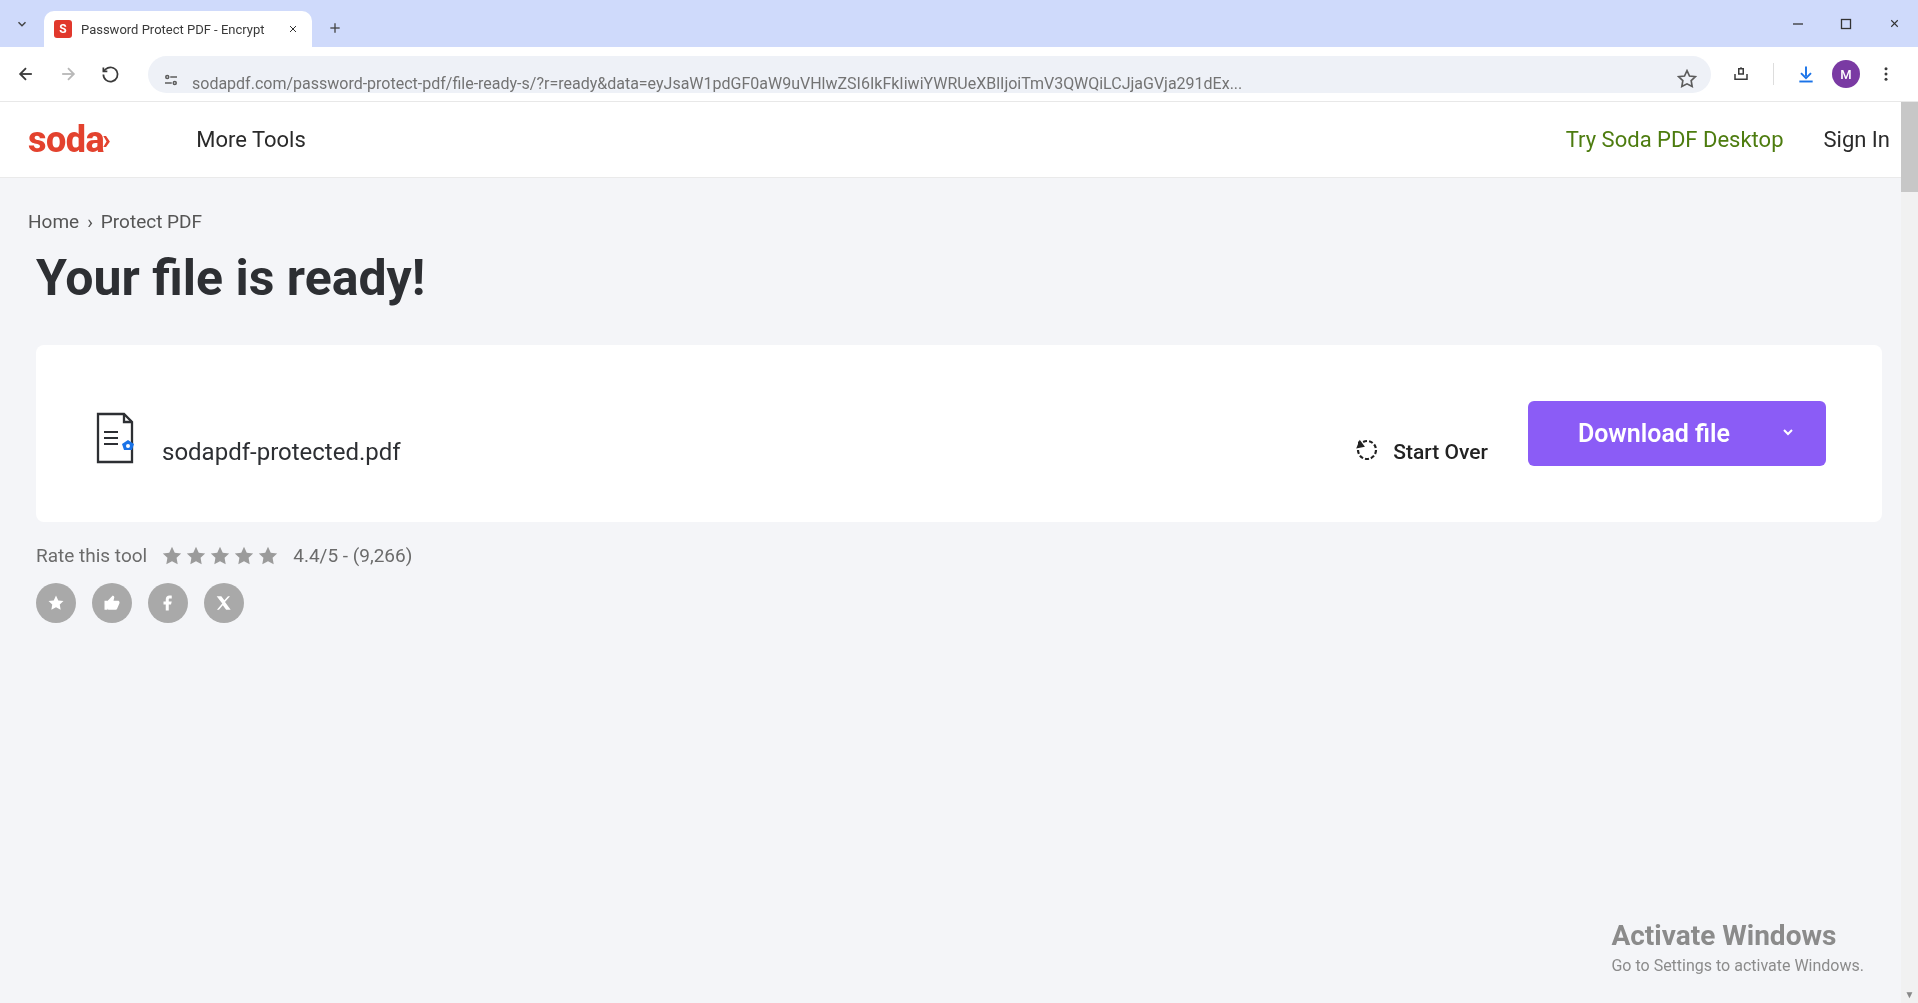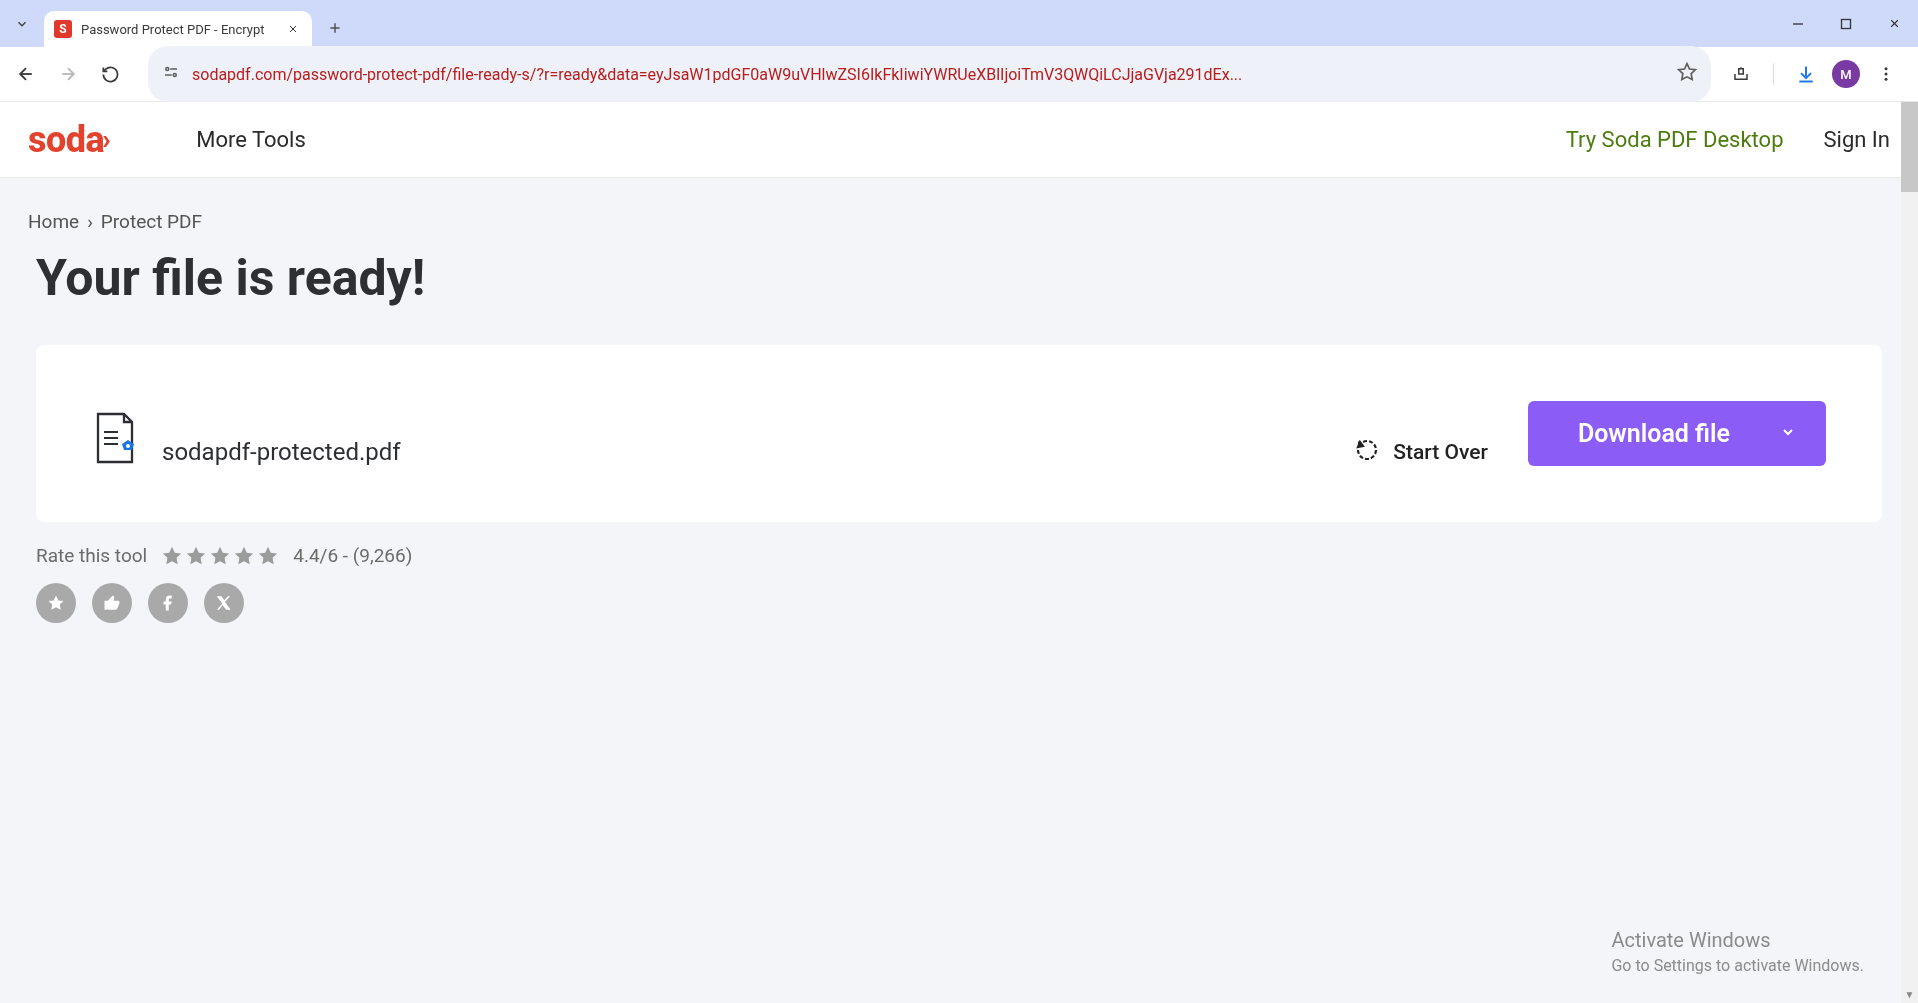--- a/index.html
+++ b/index.html
@@ -12,21 +12,21 @@
   .tab .favicon { width:18px; height:18px; background:#e1382c; color:#fff; font-weight:700; font-size:12px; display:flex; align-items:center; justify-content:center; border-radius:3px; }
   .tab .title { font-size: 13px; color:#3a3a3a; flex:1; white-space:nowrap; overflow:hidden; text-overflow:ellipsis; }
   .tab .close { width:18px; height:18px; display:flex; align-items:center; justify-content:center; color:#444; }
   .newtab { width:34px; height:34px; display:flex; align-items:center; justify-content:center; color:#444; font-size:18px; margin-left:6px; margin-bottom:2px;}
   .win-ctrls { margin-left:auto; display:flex; }
   .win-ctrls div { width:48px; height:47px; display:flex; align-items:center; justify-content:center; color:#333; }
 
   .toolbar { height: 55px; background:#fff; display:flex; align-items:center; padding: 0 8px; gap: 6px; border-bottom:1px solid #e8e8e8;}
   .tb-btn { width:36px; height:36px; display:flex; align-items:center; justify-content:center; color:#5c5c5c; border-radius:50%; }
   .tb-btn.disabled { color:#b8b8b8; }
-  .omnibox { flex:1; height:56px; background:#eef1f7; border-radius:20px; display:flex; align-items:center; padding:0 14px; gap:12px; color:#b91c1c; }
+  .omnibox { flex:1; height:37px; background:#eef1f7; border-radius:20px; display:flex; align-items:flex-end; padding:0 14px; gap:12px; color:#737373; }
   .omnibox .site-ic { font-size:15px; color:#5c5c5c; }
   .omnibox .url { font-size:16px; flex:1; white-space:nowrap; overflow:hidden; text-overflow:ellipsis; }
   .omnibox .star { color:#5c5c5c; }
   .right-icons { display:flex; align-items:center; gap:8px; padding:0 6px; }
   .right-icons .divider { width:1px; height:22px; background:#ddd; margin:0 6px; }
   .avatar { width:28px; height:28px; border-radius:50%; background:#7a3aa3; color:#fff; font-size:13px; display:flex; align-items:center; justify-content:center; font-weight:500; }
 
   
   .site-header { height: 76px; background:#fff; display:flex; align-items:center; padding: 0 28px; border-bottom:1px solid #eaeaea; }
   .logo { color:#e3422e; font-size:36px; font-weight:800; letter-spacing:-0.5px; display:flex; align-items:center; }
@@ -57,21 +57,21 @@
   .download-btn .chev { font-size:18px; }
 
   .rating-row { padding: 22px 36px 0; display:flex; align-items:center; gap:14px; font-size:19px; color:#6b6b6b; }
   .stars { display:flex; gap:2px; }
   .stars svg { width:22px; height:22px; fill:#9b9b9b; }
   .share-row { padding: 16px 36px; display:flex; gap:16px; }
   .share-btn { width:40px; height:40px; border-radius:50%; background:#a9a9a9; display:flex; align-items:center; justify-content:center; color:#fff; }
 
   
   .watermark { position:absolute; right:54px; bottom:28px; color:#8b8b8b; text-align:left; }
-  .watermark .l1 { font-size:20px; }
+  .watermark .l1 { font-size:28px;font-weight:bold; }
   .watermark .l2 { font-size:16px; margin-top:4px; }
 </style>
 </head>
 <body>
 
 <div class="titlebar">
   <div class="tab-dropdown">
     <svg width="14" height="14" viewBox="0 0 24 24" fill="none" stroke="#444" stroke-width="2.5">
         <polyline points="6 9 12 15 18 9"></polyline>
       </svg>
@@ -251,21 +251,21 @@
       <svg viewBox="0 0 24 24">
           <polygon points="12 2 15 8.5 22 9.3 17 14 18.2 21 12 17.8 5.8 21 7 14 2 9.3 9 8.5"></polygon>
         </svg>
       <svg viewBox="0 0 24 24">
           <polygon points="12 2 15 8.5 22 9.3 17 14 18.2 21 12 17.8 5.8 21 7 14 2 9.3 9 8.5"></polygon>
         </svg>
       <svg viewBox="0 0 24 24">
           <polygon points="12 2 15 8.5 22 9.3 17 14 18.2 21 12 17.8 5.8 21 7 14 2 9.3 9 8.5"></polygon>
         </svg>
     </div>
-    <span>4.4/6 - (9,266)</span>
+    <span>4.4/5 - (9,266)</span>
   </div>
 
   <div class="share-row">
     <div class="share-btn">
       <svg width="18" height="18" viewBox="0 0 24 24" fill="#fff">
           <polygon points="12 2 15 8.5 22 9.3 17 14 18.2 21 12 17.8 5.8 21 7 14 2 9.3 9 8.5"></polygon>
         </svg>
     </div>
     <div class="share-btn">
       <svg width="18" height="18" viewBox="0 0 24 24" fill="#fff">

